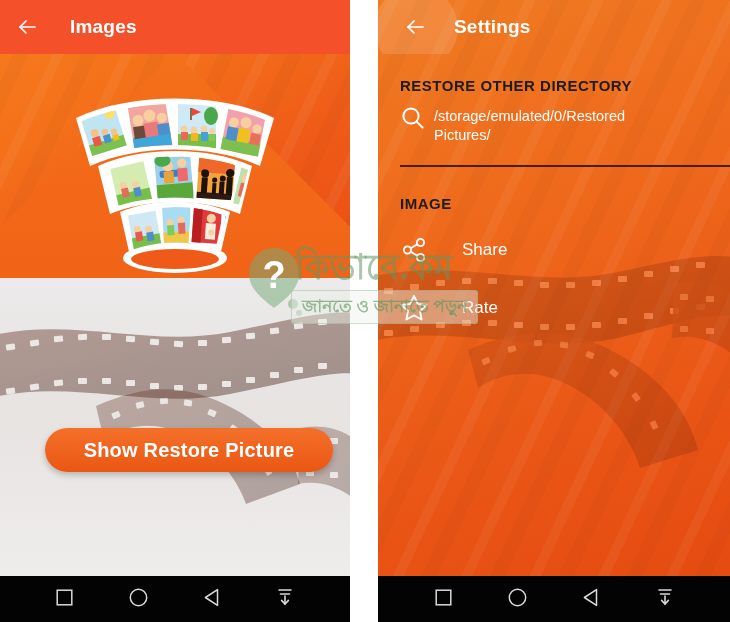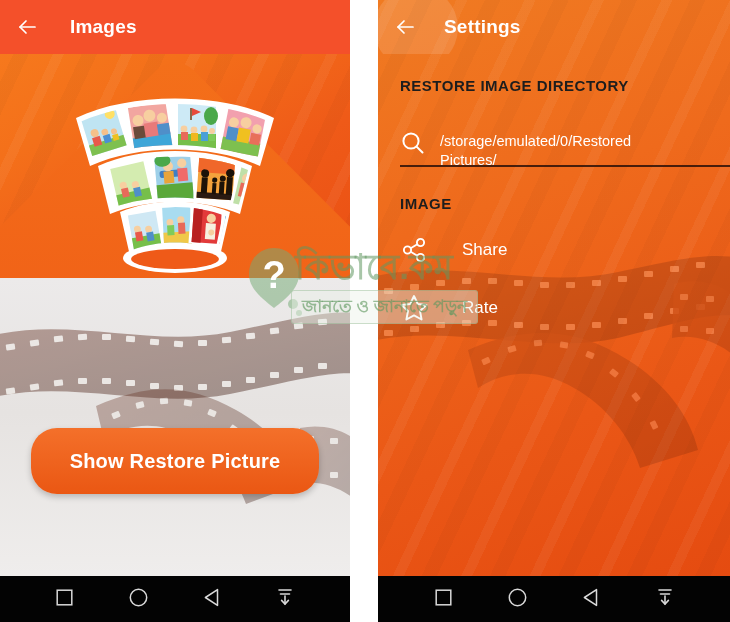--- a/index.html
+++ b/index.html
@@ -10,21 +10,21 @@
 
   
   .phone{ position:absolute; top:0; height:622px; overflow:hidden; background:#f26522; }
   .phone-left{ left:0; width:350px; }
   .phone-right{ left:378px; width:352px; }
 
   
   .appbar{ position:relative; height:54px; width:100%; z-index:30;
     display:flex; align-items:center; overflow:hidden; }
   .appbar-left{ background:#f4502a; }
-  .appbar-right{ background:transparent; }
+  .appbar-right{ background:transparent;padding-left:10px; }
   .ripple{ position:absolute; left:-4px; top:-14px; width:84px; height:84px;
     border-radius:50%; background:rgba(255,255,255,0.13); }
   .back-btn{ position:relative; width:54px; height:54px; display:flex;
     align-items:center; justify-content:center; flex:0 0 auto; z-index:3; }
   .back-btn svg{ display:block; }
   .appbar-title{ position:relative; z-index:3; color:#fff; font-size:19px;
     font-weight:700; letter-spacing:.2px; margin-left:16px; }
   .appbar-right .appbar-title{ margin-left:12px; }
 
   
@@ -45,38 +45,38 @@
     border-radius:26px; }
   .left-bottom{ position:absolute; left:0; top:278px; width:350px; height:298px;
     background:linear-gradient(180deg,#eceaea 0%,#e6e3e1 45%,#efedec 100%);
     overflow:hidden; }
 
   
   .fan{ position:absolute; left:50%; top:96px; transform:translateX(-50%);
     width:206px; height:180px; z-index:6; }
 
   
-  .cta{ position:absolute; left:31px; top:428px; width:288px; height:66px;
+  .cta{ position:absolute; left:45px; top:428px; width:288px; height:44px;
     border-radius:26px; border:0; cursor:pointer;
     background:linear-gradient(180deg,#f4702a 0%,#ea5713 100%);
     color:#fff; font-size:20px; font-weight:700; letter-spacing:.2px;
     box-shadow:0 3px 6px rgba(0,0,0,.22); z-index:10; }
 
   
   .screen-right{ position:absolute; left:0; top:0; width:352px; height:576px;
     background:linear-gradient(160deg,#f07b22 0%,#ef6a1c 35%,#ea5716 70%,#e54b10 100%);
     overflow:hidden; }
   .right-film{ position:absolute; left:0; top:250px; width:352px; height:230px;
     opacity:.22; overflow:hidden; }
 
   .settings{ position:absolute; left:0; top:0; width:352px; height:576px; z-index:12; }
   .sec-title{ position:absolute; color:#1d1d1d; font-size:15px; font-weight:700;
     letter-spacing:.5px; }
   .dir-row{ position:absolute; left:22px; top:105px; width:310px;
-    display:flex; align-items:flex-start; gap:14px;margin-top:25px; }
+    display:flex; align-items:flex-start; gap:8px; }
   .dir-path{ color:#fff; font-size:14.5px; line-height:19px; width:250px;
     padding-top:2px; }
   .divider{ position:absolute; left:22px; top:165px; width:330px; height:2px;
     background:#2a1008; opacity:.85; }
 
   .menu-item{ position:absolute; left:8px; width:330px; height:46px;
     display:flex; align-items:center; cursor:pointer; }
   .menu-ico{ width:56px; display:flex; align-items:center; justify-content:center;
     flex:0 0 auto; }
   .menu-label{ color:#fff; font-size:17px; margin-left:20px; }
@@ -454,21 +454,21 @@
                 <rect x="328" y="46" width="8" height="6" rx="1"></rect>
               <rect x="302" y="76" width="8" height="6" rx="1"></rect>
                 <rect x="328" y="78" width="8" height="6" rx="1"></rect>
             </g>
           </g>
         </svg>
       </div>
 
       <div class="settings">
 
-        <div class="sec-title" style="left:22px; top:77px;">RESTORE IMAGE DIRECTORY</div>
+        <div class="sec-title" style="left:22px; top:77px;">RESTORE OTHER DIRECTORY</div>
 
         <div class="dir-row">
           <span>
             <svg width="26" height="26" viewBox="0 0 26 26" fill="none" stroke="#ffffff" stroke-width="2" stroke-linecap="round">
               <circle cx="11" cy="11" r="7.6"></circle>
                 <line x1="16.6" y1="16.6" x2="22.5" y2="22.5"></line>
             </svg>
           </span>
           <span class="dir-path">/storage/emulated/0/Restored Pictures/</span>
         </div>

